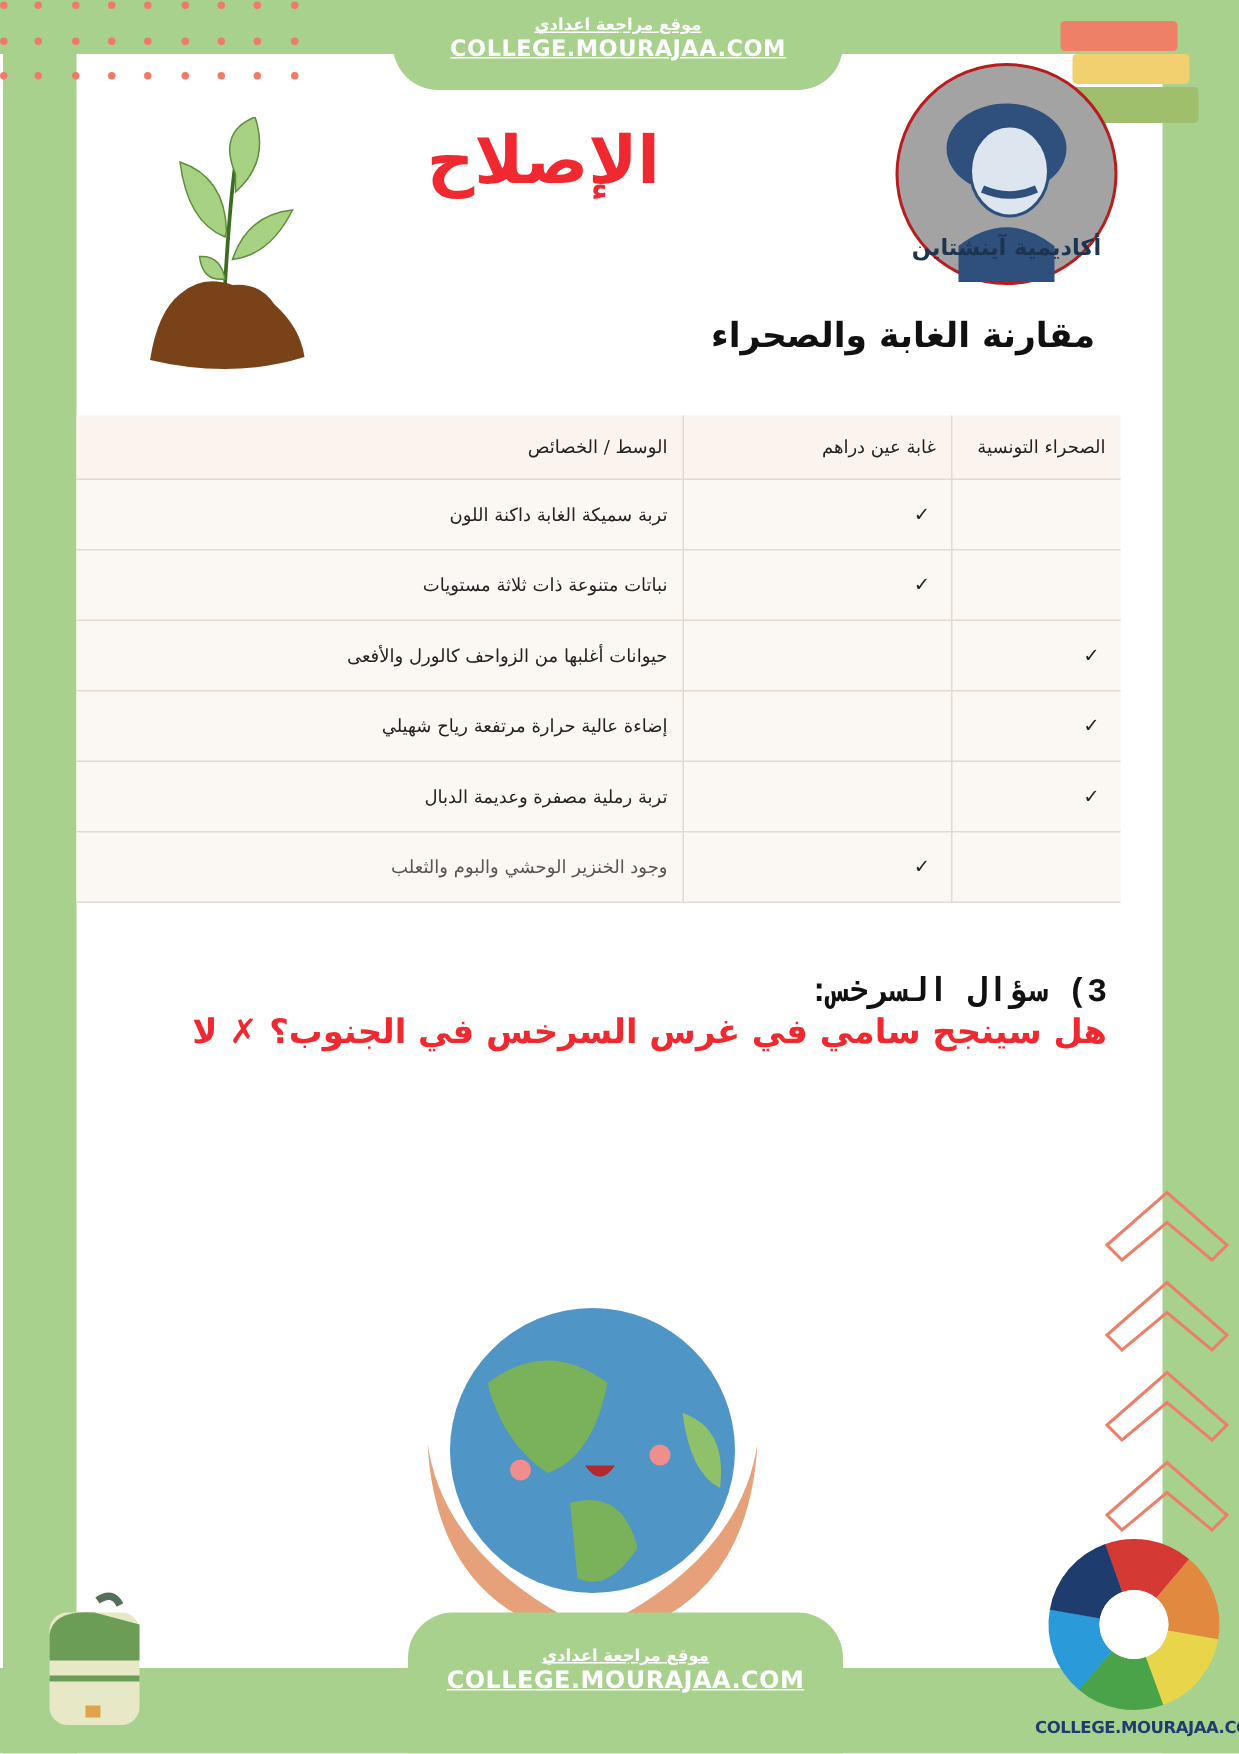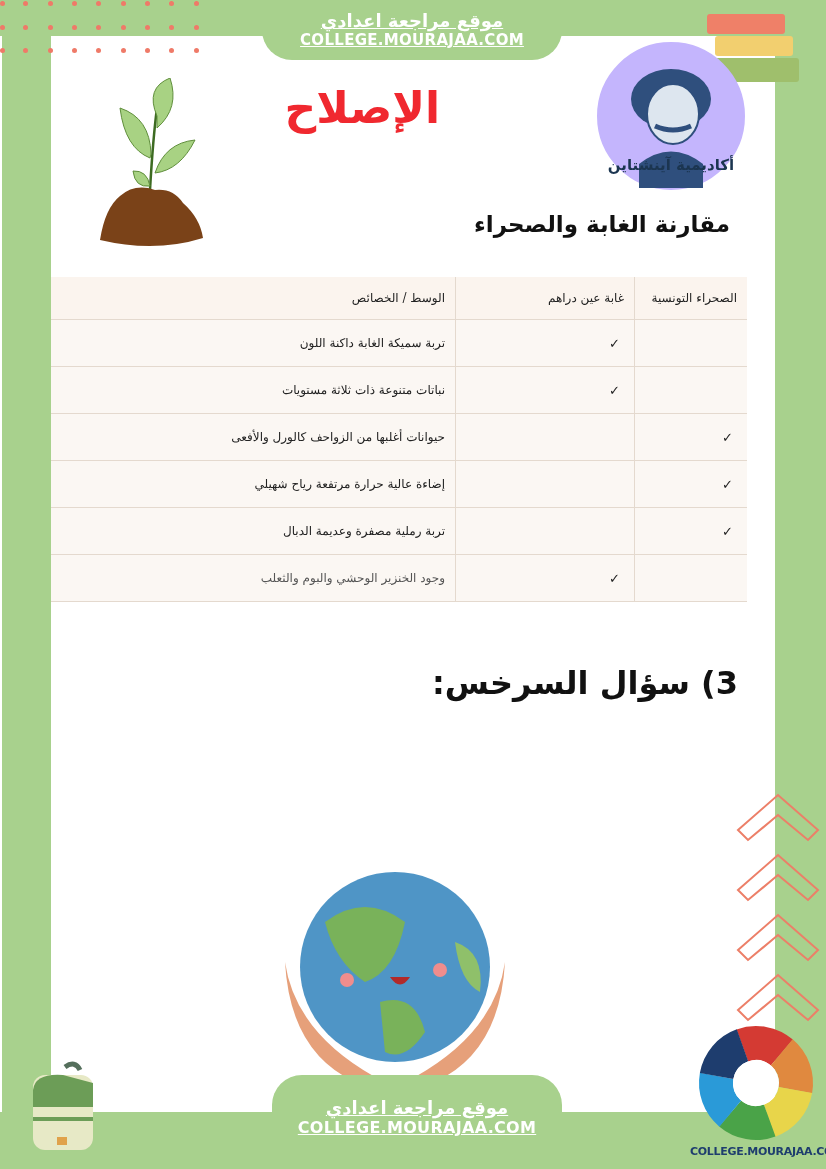--- a/index.html
+++ b/index.html
@@ -1,30 +1,30 @@
 <!DOCTYPE html>
 <html><head>
 <meta charset="utf-8">
 <style>
   html, body { margin:0; padding:0; }
   body { width:826px; height:1169px; position:relative; overflow:hidden; background:#ffffff; font-family:"DejaVu Sans", sans-serif; }
   .green { background:#a8d18d; position:absolute; }
   .dot { position:absolute; width:5px; height:5px; border-radius:50%; background:#ef7a68; }
   .banner { position:absolute; background:#a8d18d; color:#fff; text-align:center; font-weight:bold; }
-  .banner .ar { text-decoration:underline; font-size:18px; direction:rtl; }
+  .banner .ar { text-decoration:underline; font-size:11px; direction:rtl; }
   .banner .en { text-decoration:underline; font-size:15px; letter-spacing:0.3px; }
   .title-red { position:absolute; left:300px; top:82px; width:140px; text-align:left; color:#f0282f; font-size:44px; font-weight:bold; direction:rtl; font-family:"DejaVu Sans", sans-serif; }
   .heading { position:absolute; left:440px; top:211px; width:290px; text-align:right; direction:rtl; font-size:23px; font-weight:bold; color:#111; }
   table.cmp { position:absolute; left:51px; top:277px; width:696px; border-collapse:collapse; direction:rtl; font-family:"DejaVu Serif", serif; font-size:12px; color:#222; }
   table.cmp th, table.cmp td { border-bottom:1px solid #e4d9ce; padding:0 10px; height:46px; text-align:right; font-weight:normal; background:#fbf7f3; }
   table.cmp th { height:42px; background:#fbf4ee; }
   table.cmp td.c1, table.cmp th.c1 { width:92px; border-left:1px solid #e4d9ce;margin-top:37px; }
   table.cmp td.c2, table.cmp th.c2 { width:158px; border-left:1px solid #e4d9ce; }
   .check { display:inline-block; padding-right:4px; font-family:"DejaVu Sans", sans-serif; font-size:13px; }
-  .q-title { position:absolute; left:400px; top:664px; width:338px; text-align:right; direction:rtl; font-size:32px; font-weight:bold; color:#111; }
+  .q-title { position:absolute; left:400px; top:648px; width:338px; text-align:right; direction:rtl; font-size:22px; font-weight:bold; color:#111;font-family:Liberation Mono, monospace; }
   .q-body { position:absolute; left:60px; top:670px; width:678px; text-align:right; direction:rtl; font-size:22.5px; font-weight:bold; color:#f0282f; line-height:37px; }
   .chev { position:absolute; }
 </style>
 </head>
 <body>
 
 <div class="green" style="left:0;top:0;width:826px;height:36px;"></div>
 <div class="green" style="left:2px;top:0;width:49px;height:1169px;"></div>
 <div class="green" style="left:775px;top:0;width:51px;height:1169px;"></div>
 <div class="green" style="left:0;top:1112px;width:826px;height:57px;"></div>
@@ -74,21 +74,21 @@
 </svg>
 
 <div class="title-red">الإصلاح</div>
 
 <svg style="position:absolute;left:695px;top:12px" width="110" height="72" viewBox="0 0 110 72">
   <rect x="12" y="2" width="78" height="20" rx="3" fill="#ef8068"></rect>
   <rect x="20" y="24" width="78" height="20" rx="3" fill="#f2cf6f"></rect>
   <rect x="4" y="46" width="100" height="24" rx="3" fill="#9fbf6c"></rect>
 </svg>
 
-<div style="position:absolute;left:597px;top:42px;width:144px;height:144px;border-radius:50%;border:2px solid #c4b5fd;background:#c4b5fd;">
+<div style="position:absolute;left:597px;top:42px;width:144px;height:144px;border-radius:50%;border:2px solid #b91c1c;background:#a3a3a3;">
   <svg width="144" height="144" viewBox="0 0 144 144">
     <ellipse cx="72" cy="55" rx="40" ry="30" fill="#2f4f7d"></ellipse>
     <ellipse cx="74" cy="70" rx="26" ry="30" fill="#dde6ef" stroke="#2f4f7d" stroke-width="2"></ellipse>
     <path d="M56 82 Q74 90 92 82" stroke="#2f4f7d" stroke-width="5" fill="none"></path>
     <path d="M40 120 Q72 95 104 120 L104 144 L40 144 Z" fill="#2f4f7d"></path>
   </svg>
   <div style="position:absolute;left:0;bottom:14px;width:144px;text-align:center;direction:rtl;font-weight:bold;font-size:15px;color:#1b3550;">أكاديمية آينشتاين</div>
 </div>
 
 <div class="heading">مقارنة الغابة والصحراء</div>
@@ -130,20 +130,21 @@
     <tr>
       <td class="c1"><span class="check"></span></td>
       <td class="c2"><span class="check">✓</span></td>
       <td style="color:#555;">وجود الخنزير الوحشي والبوم والثعلب</td>
     </tr>
   </tbody>
 </table>
 
 <div class="q-title">3) سؤال السرخس:</div>
 <div class="q-body">
+  <div>هل سينجح سامي في غرس السرخس في الجنوب؟ ✗ لا</div>
 </div>
 
 <svg class="chev" style="left:733px;top:790px" width="90" height="250" viewBox="0 0 90 250">
   <g fill="none" stroke="#ec7f68" stroke-width="2">
     <path d="M5 40 L45 5 L85 40 L75 50 L45 25 L15 50 Z"></path>
     <path d="M5 100 L45 65 L85 100 L75 110 L45 85 L15 110 Z"></path>
     <path d="M5 160 L45 125 L85 160 L75 170 L45 145 L15 170 Z"></path>
     <path d="M5 220 L45 185 L85 220 L75 230 L45 205 L15 230 Z"></path>
   </g>
 </svg>

